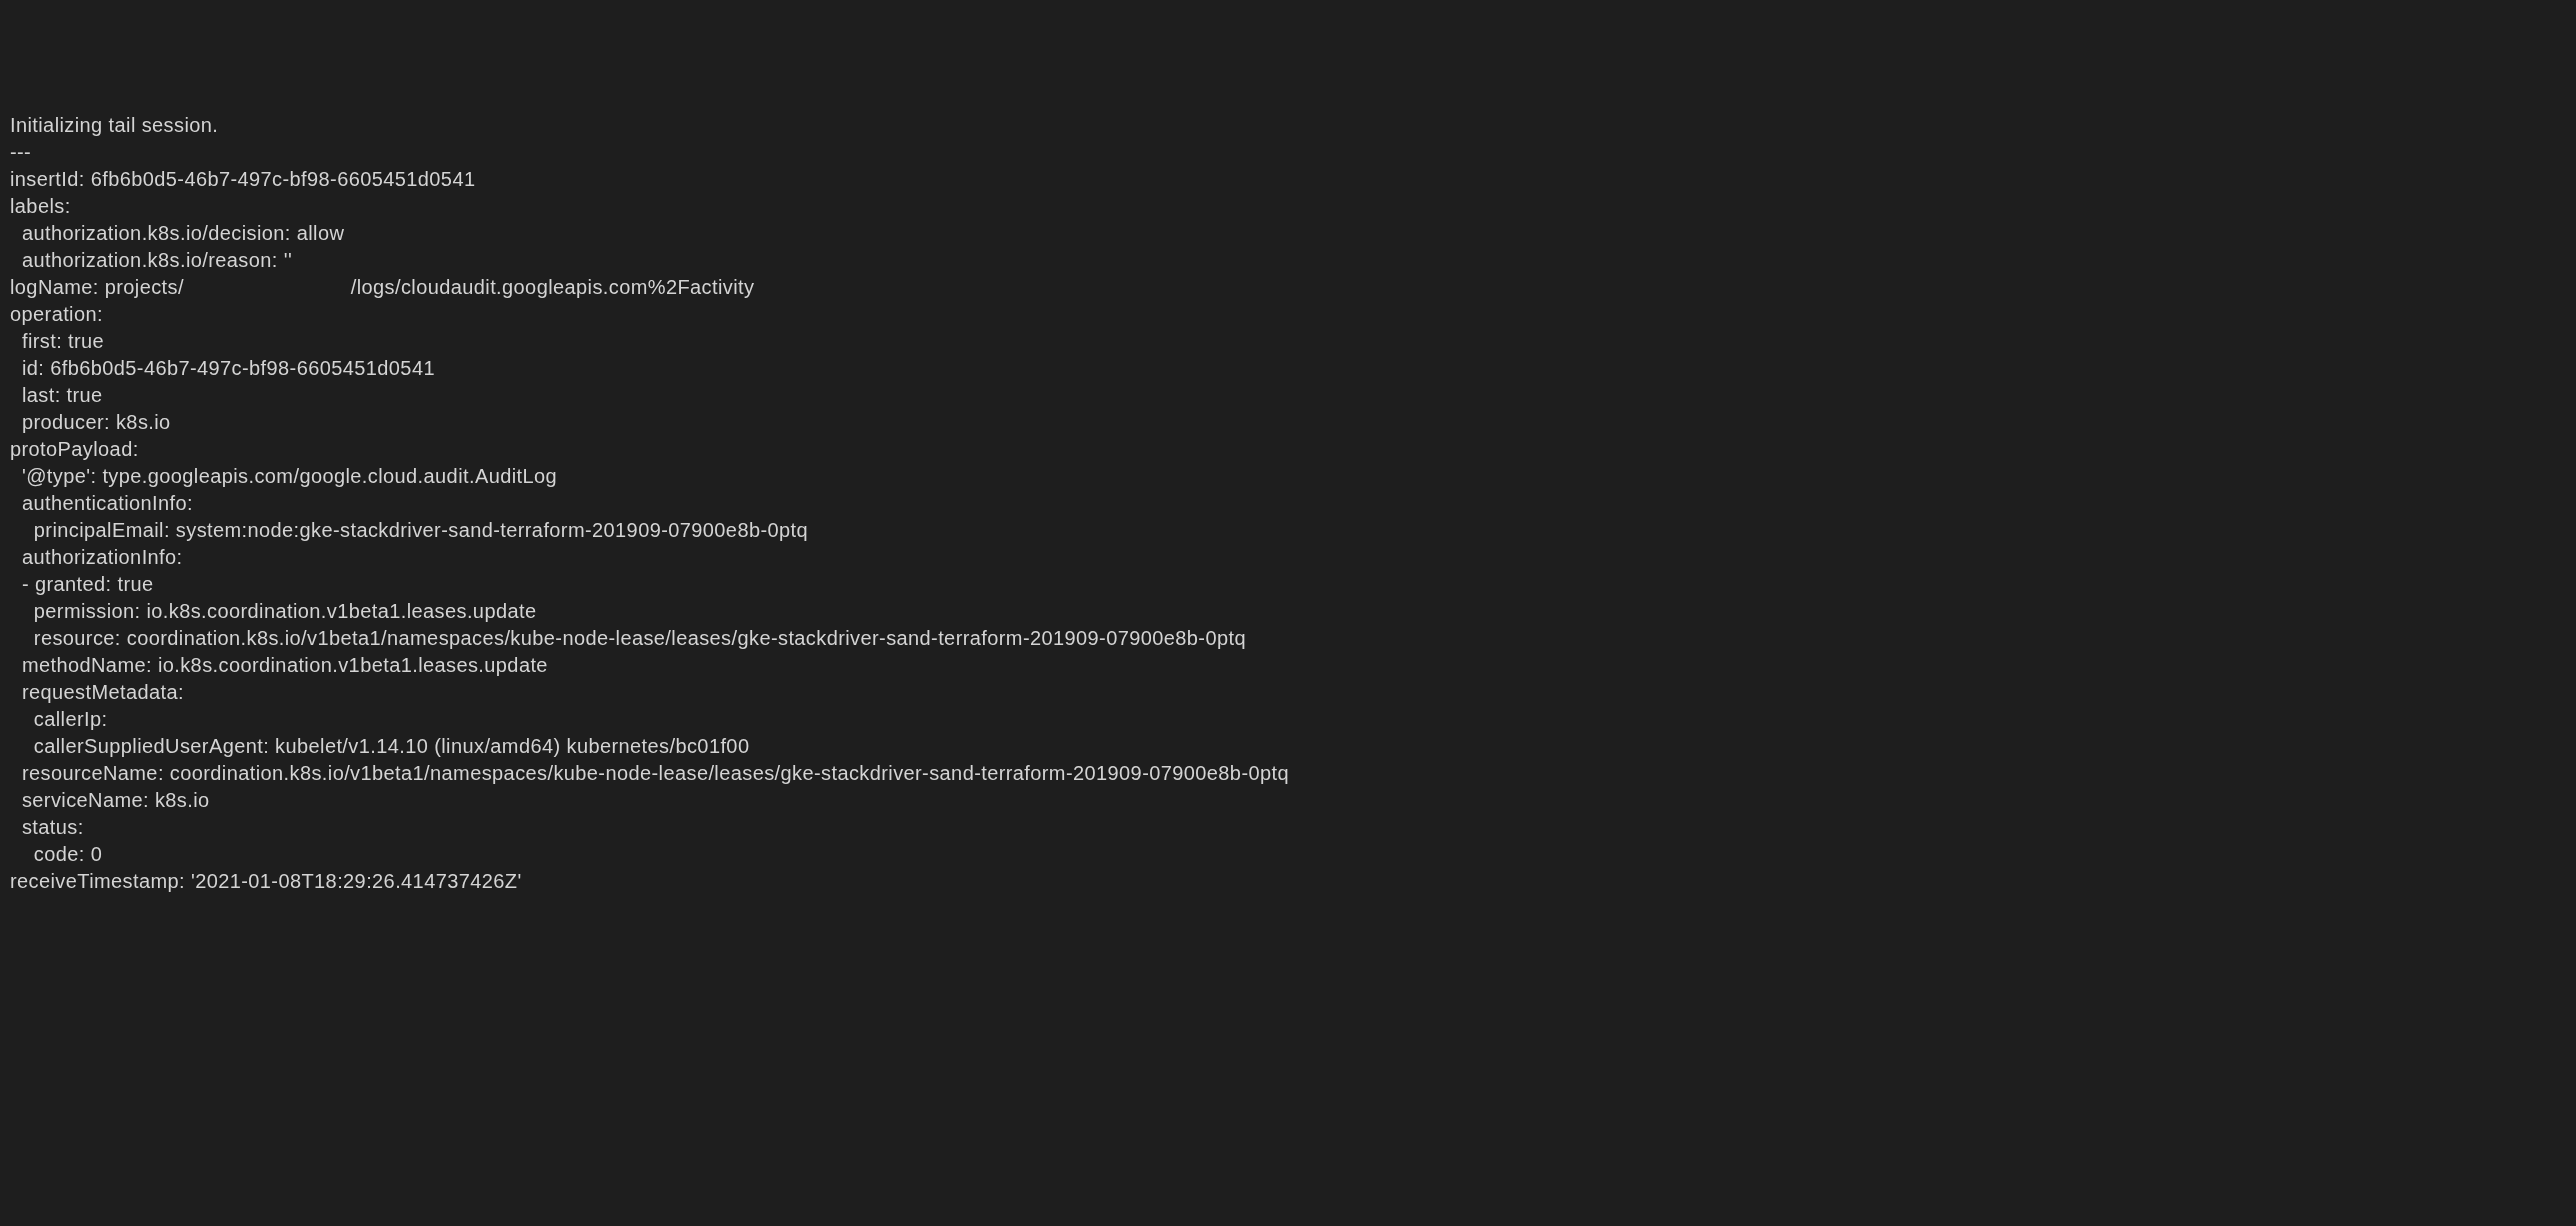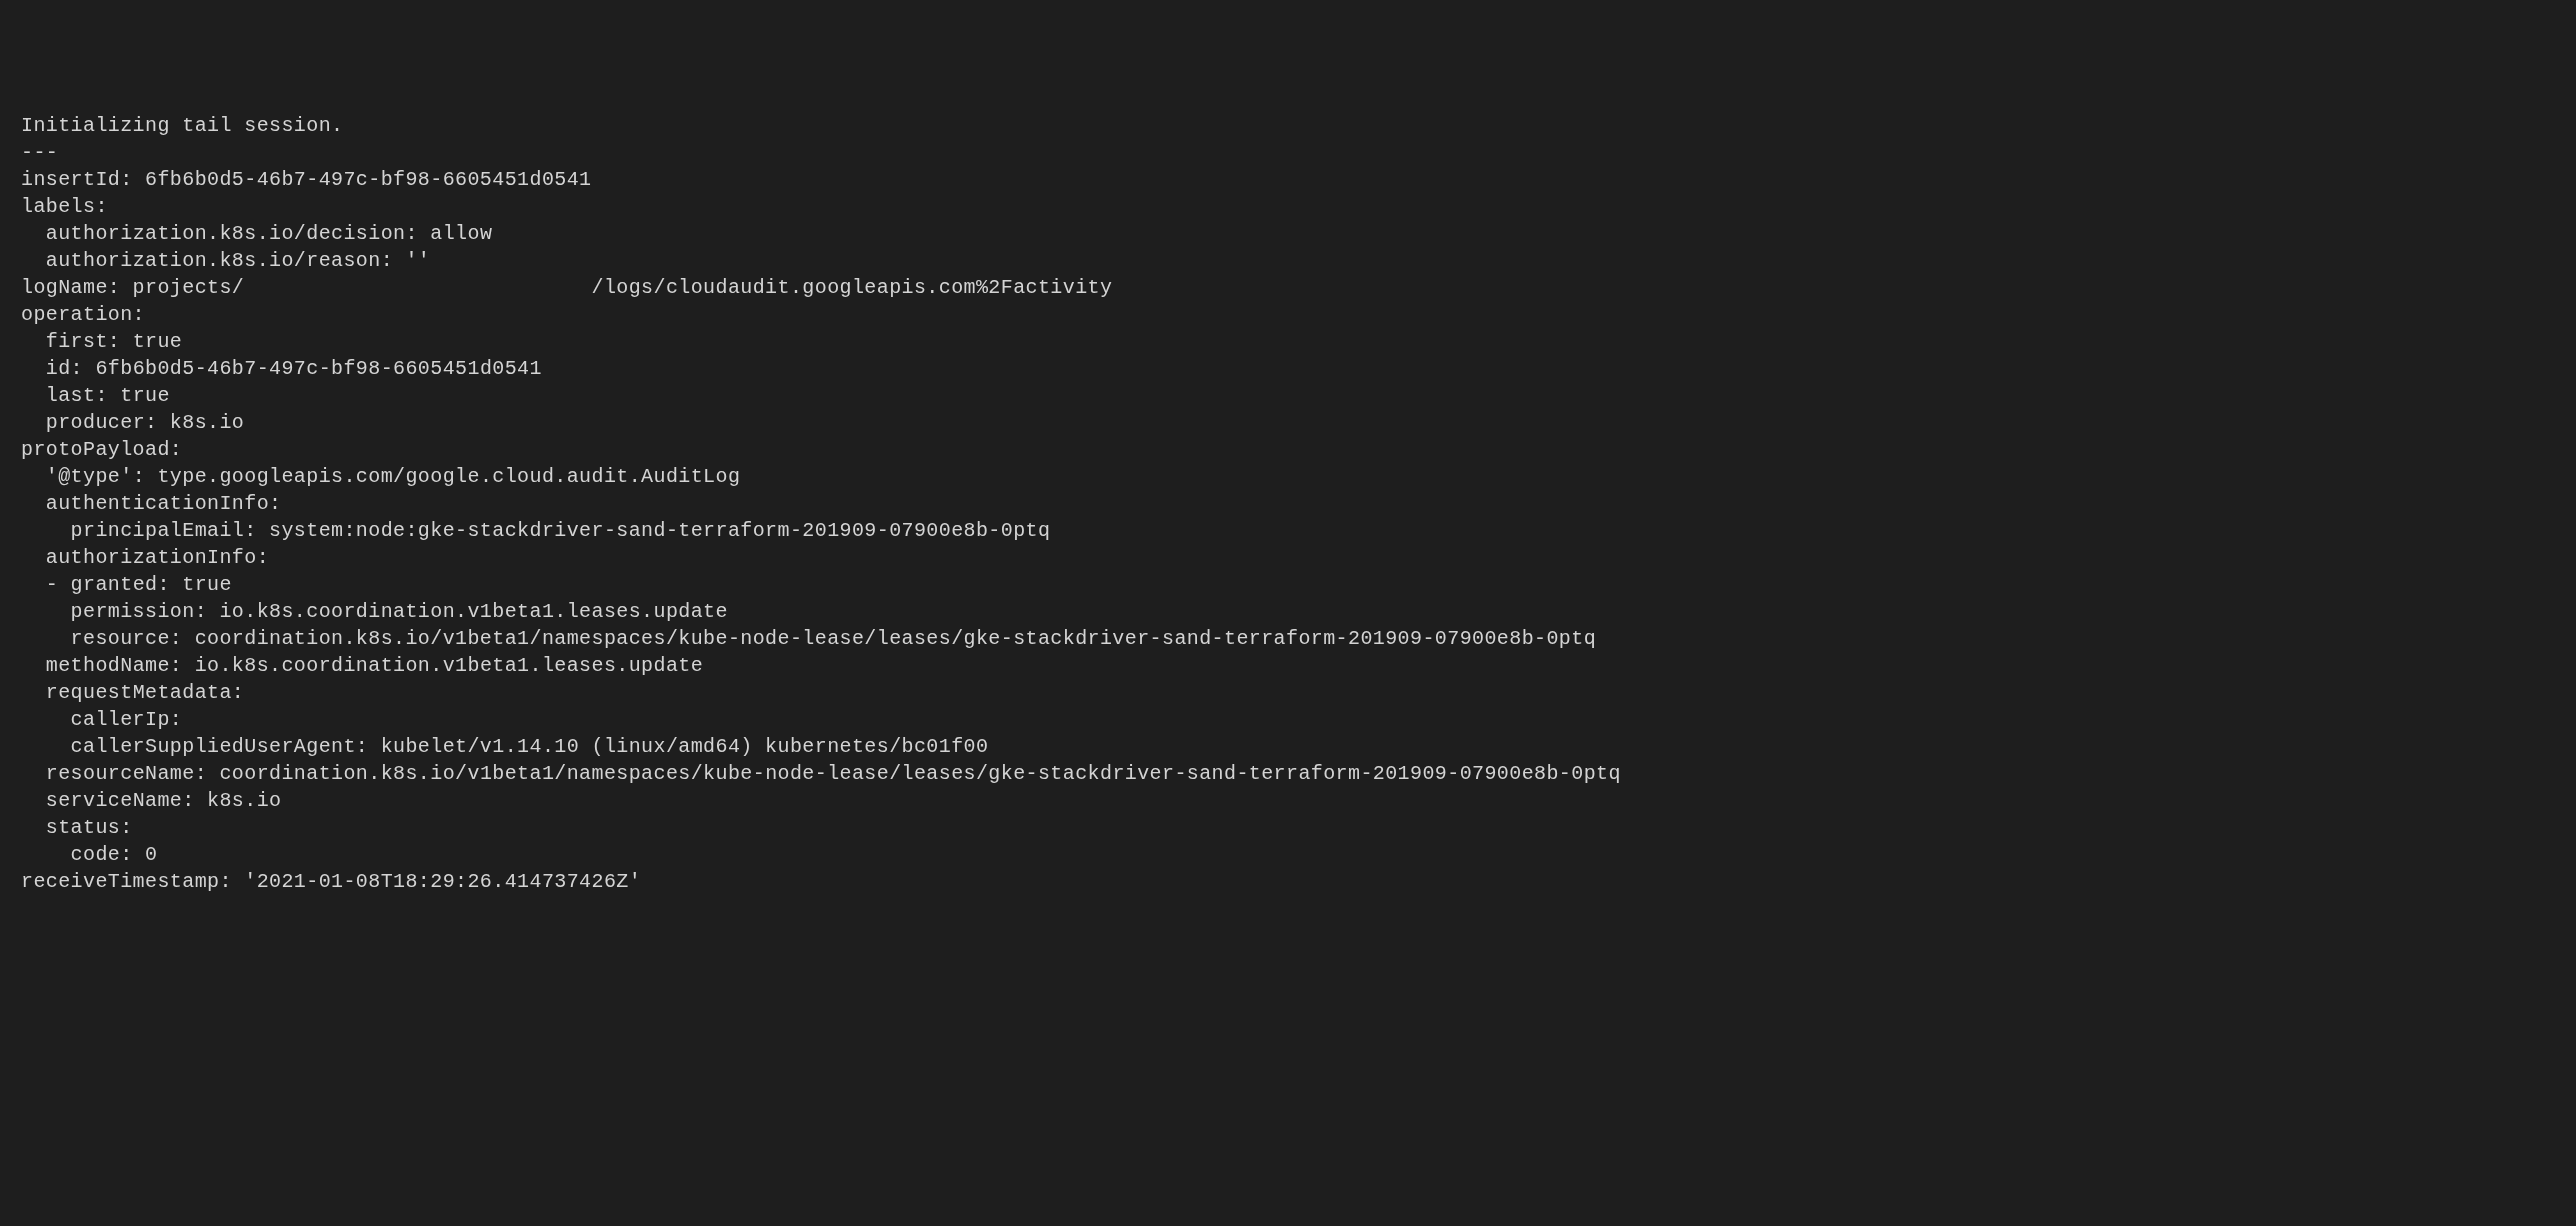--- a/index.html
+++ b/index.html
@@ -7,21 +7,21 @@
       background-color: #1e1e1e;
       color: #d4d4d4;
       font-family: 'Menlo', 'Monaco', 'Consolas', 'Courier New', monospace;
       font-size: 20px;
       line-height: 1.35;
       padding: 4.3px 10px;
       white-space: pre-wrap;
       word-break: break-all;
       letter-spacing: 0.4px;
     }
-    pre { font-family: Liberation Mono, monospace; white-space: pre-wrap; word-break: break-all; margin-left: 11px; }
+    pre { font-family: Liberation Sans, sans-serif; white-space: pre-wrap; word-break: break-all; }
   </style>
 </head>
 <body>
 
 
 
 <pre>Initializing tail session.
 ---
 insertId: 6fb6b0d5-46b7-497c-bf98-6605451d0541
 labels:

